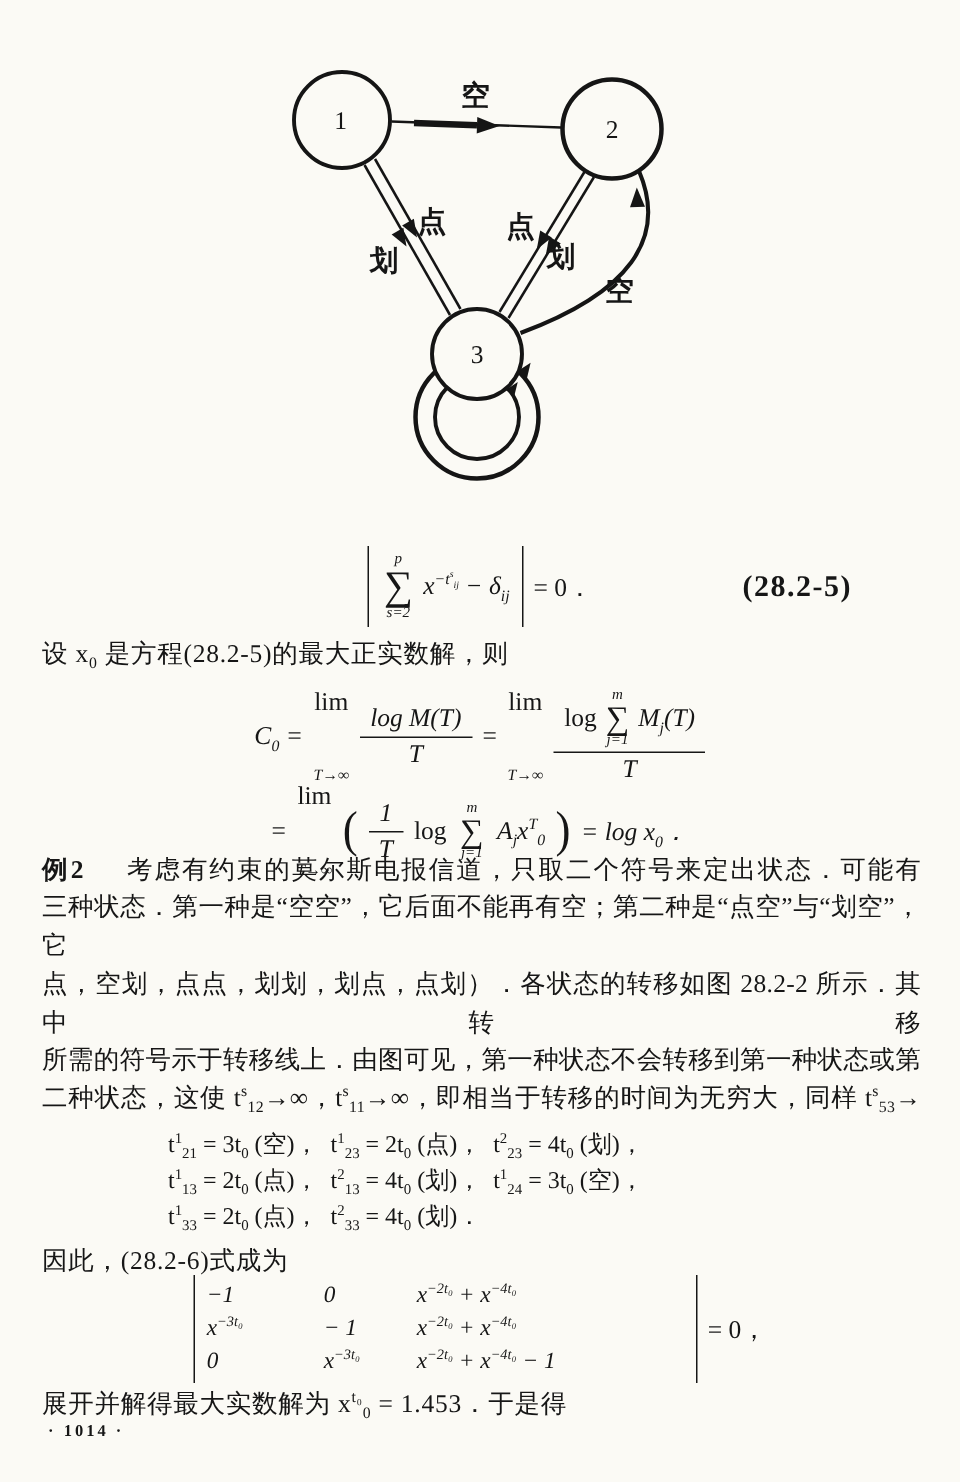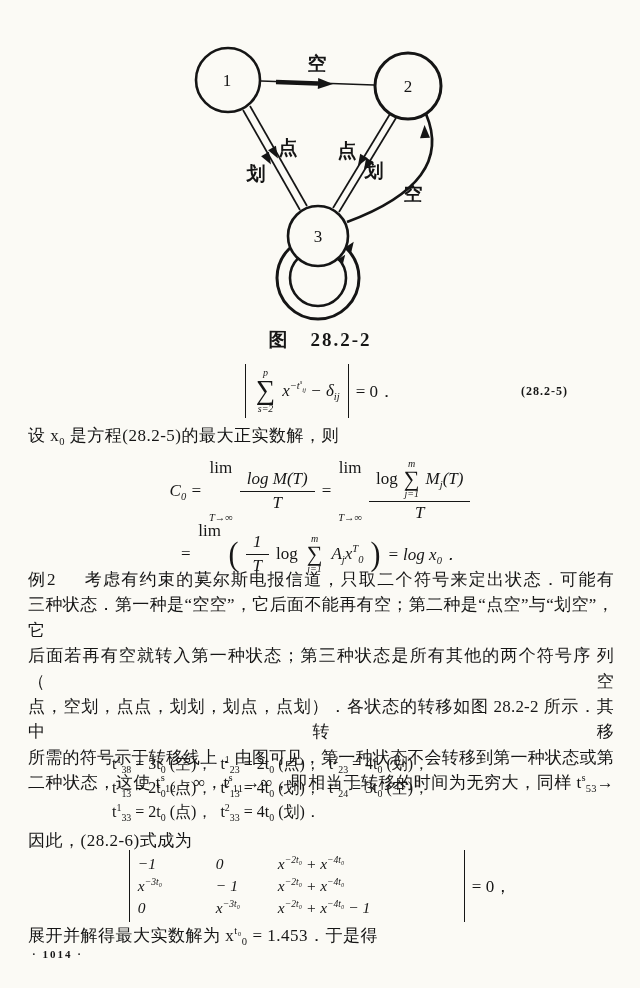--- a/index.html
+++ b/index.html
@@ -42,31 +42,31 @@
 
   .frac { display:inline-flex; flex-direction:column; align-items:center; vertical-align:middle; }
   .frac .num { padding:0 7px 2px; display:inline-flex; align-items:center; gap:4px; justify-content:center; }
   .frac .den { border-top:1.5px solid #161616; padding:1px 7px 0; align-self:stretch; text-align:center; }
 
   .bars {
     display:inline-flex; align-items:center; gap:5px;
     border-left:1.7px solid #161616; border-right:1.7px solid #161616;
     padding:4px 8px;
   }
-  .eqnum { position:absolute; right:72px; font-weight:bold; font-size:12px; letter-spacing:1px; }
+  .eqnum { position:absolute; right:72px; font-weight:bold; font-size:20px; letter-spacing:1px; }
 
   .paren { font-size:30px; line-height:1; transform:scaleY(1.12); font-weight:400; }
 
   
   .bodyline { position:absolute; left:28px; right:14px; font-size:17px; letter-spacing:0.5px; }
 
   .para { position:absolute; left:28px; width:586px; font-size:17px; }
   .pline { line-height:25.4px; text-align:justify; text-align-last:justify; letter-spacing:0.2px; }
   .pline.noj { text-align:left; text-align-last:left; }
-  .pline .lead { font-weight:normal; margin-right:27px; letter-spacing:1px; }
+  .pline .lead { font-weight:bold; margin-right:27px; letter-spacing:1px; }
 
   .lengths { position:absolute; font-size:16px; }
   .lline { line-height:24px; white-space:pre; }
 
   
   .dettable { display:flex; flex-direction:column; gap:2px; font-size:15.5px; }
   .det-row { display:flex; align-items:center; line-height:20px; }
   .dc1 { width:78px; }
   .dc2 { width:62px; }
   .dc3 { min-width:178px; }
@@ -117,21 +117,20 @@
 
       <text x="317" y="70" text-anchor="middle" font-size="19" font-weight="bold" fill="#151515">空</text>
       <text x="288" y="154" text-anchor="middle" font-size="19" font-weight="bold" fill="#151515">点</text>
       <text x="256" y="180" text-anchor="middle" font-size="19" font-weight="bold" fill="#151515">划</text>
       <text x="347" y="157" text-anchor="middle" font-size="19" font-weight="bold" fill="#151515">点</text>
       <text x="374" y="177" text-anchor="middle" font-size="19" font-weight="bold" fill="#151515">划</text>
       <text x="413" y="200" text-anchor="middle" font-size="19" font-weight="bold" fill="#151515">空</text>
     </g>
   </svg>
 
-  <div class="caption">图　28.2-2</div>
 
   <div class="eqrow" style="top:360px; height:62px;">
     <span class="bars">
       <span class="bigsum">
         <span class="slim">p</span>
         <span class="sigma">∑</span>
         <span class="slim">s=2</span>
       </span>
       <span class="m"><span>x</span><sup><span>−t</span><sup>s</sup><sub>ij</sub></sup> <span>−</span> <span>δ</span><sub>ij</sub></span>
     </span>
@@ -188,28 +187,27 @@
       <span class="slim">j=1</span>
     </span>
     <span class="m">A<sub>j</sub>x<sup>T</sup><sub>0</sub></span>
     <span class="paren">)</span>
     <span class="m">= log x<sub>0</sub>．</span>
   </div>
 
   <div class="para" style="top:567px">
     <div class="pline"><b class="lead">例2</b><span>考虑有约束的莫尔斯电报信道，只取二个符号来定出状态．可能有</span></div>
     <div class="pline">三种状态．第一种是“空空”，它后面不能再有空；第二种是“点空”与“划空”，它</div>
-    <div class="pline">后面若再有空就转入第一种状态；第三种状态是所有其他的两个符号序 列（空</div>
     <div class="pline">点，空划，点点，划划，划点，点划）．各状态的转移如图 28.2-2 所示．其中转移</div>
     <div class="pline">所需的符号示于转移线上．由图可见，第一种状态不会转移到第一种状态或第</div>
     <div class="pline">二种状态，这使 t<sup>s</sup><sub>12</sub>→∞，t<sup>s</sup><sub>11</sub>→∞，即相当于转移的时间为无穷大，同样 t<sup>s</sup><sub>53</sub>→</div>
   </div>
 
   <div class="lengths" style="top:752px; left:112px">
-    <div class="lline">t<sup>1</sup><sub>38</sub> = 3t<sub>0</sub> (空)，  t<sup>1</sup><sub>23</sub> = 2t<sub>0</sub> (点)，  t<sup>2</sup><sub>23</sub> = 4t<sub>0</sub> (划)，</div>
+    <div class="lline">t<sup>1</sup><sub>21</sub> = 3t<sub>0</sub> (空)，  t<sup>1</sup><sub>23</sub> = 2t<sub>0</sub> (点)，  t<sup>2</sup><sub>23</sub> = 4t<sub>0</sub> (划)，</div>
     <div class="lline">t<sup>1</sup><sub>13</sub> = 2t<sub>0</sub> (点)，  t<sup>2</sup><sub>13</sub> = 4t<sub>0</sub> (划)，  t<sup>1</sup><sub>24</sub> = 3t<sub>0</sub> (空)，</div>
     <div class="lline">t<sup>1</sup><sub>33</sub> = 2t<sub>0</sub> (点)，  t<sup>2</sup><sub>33</sub> = 4t<sub>0</sub> (划)．</div>
   </div>
 
   <div class="bodyline" style="top:829px">因此，(28.2-6)式成为</div>
 
   <div class="eqrow" style="top:850px; height:72px;">
     <span class="bars">
       <span class="dettable m">
         <span class="det-row">

